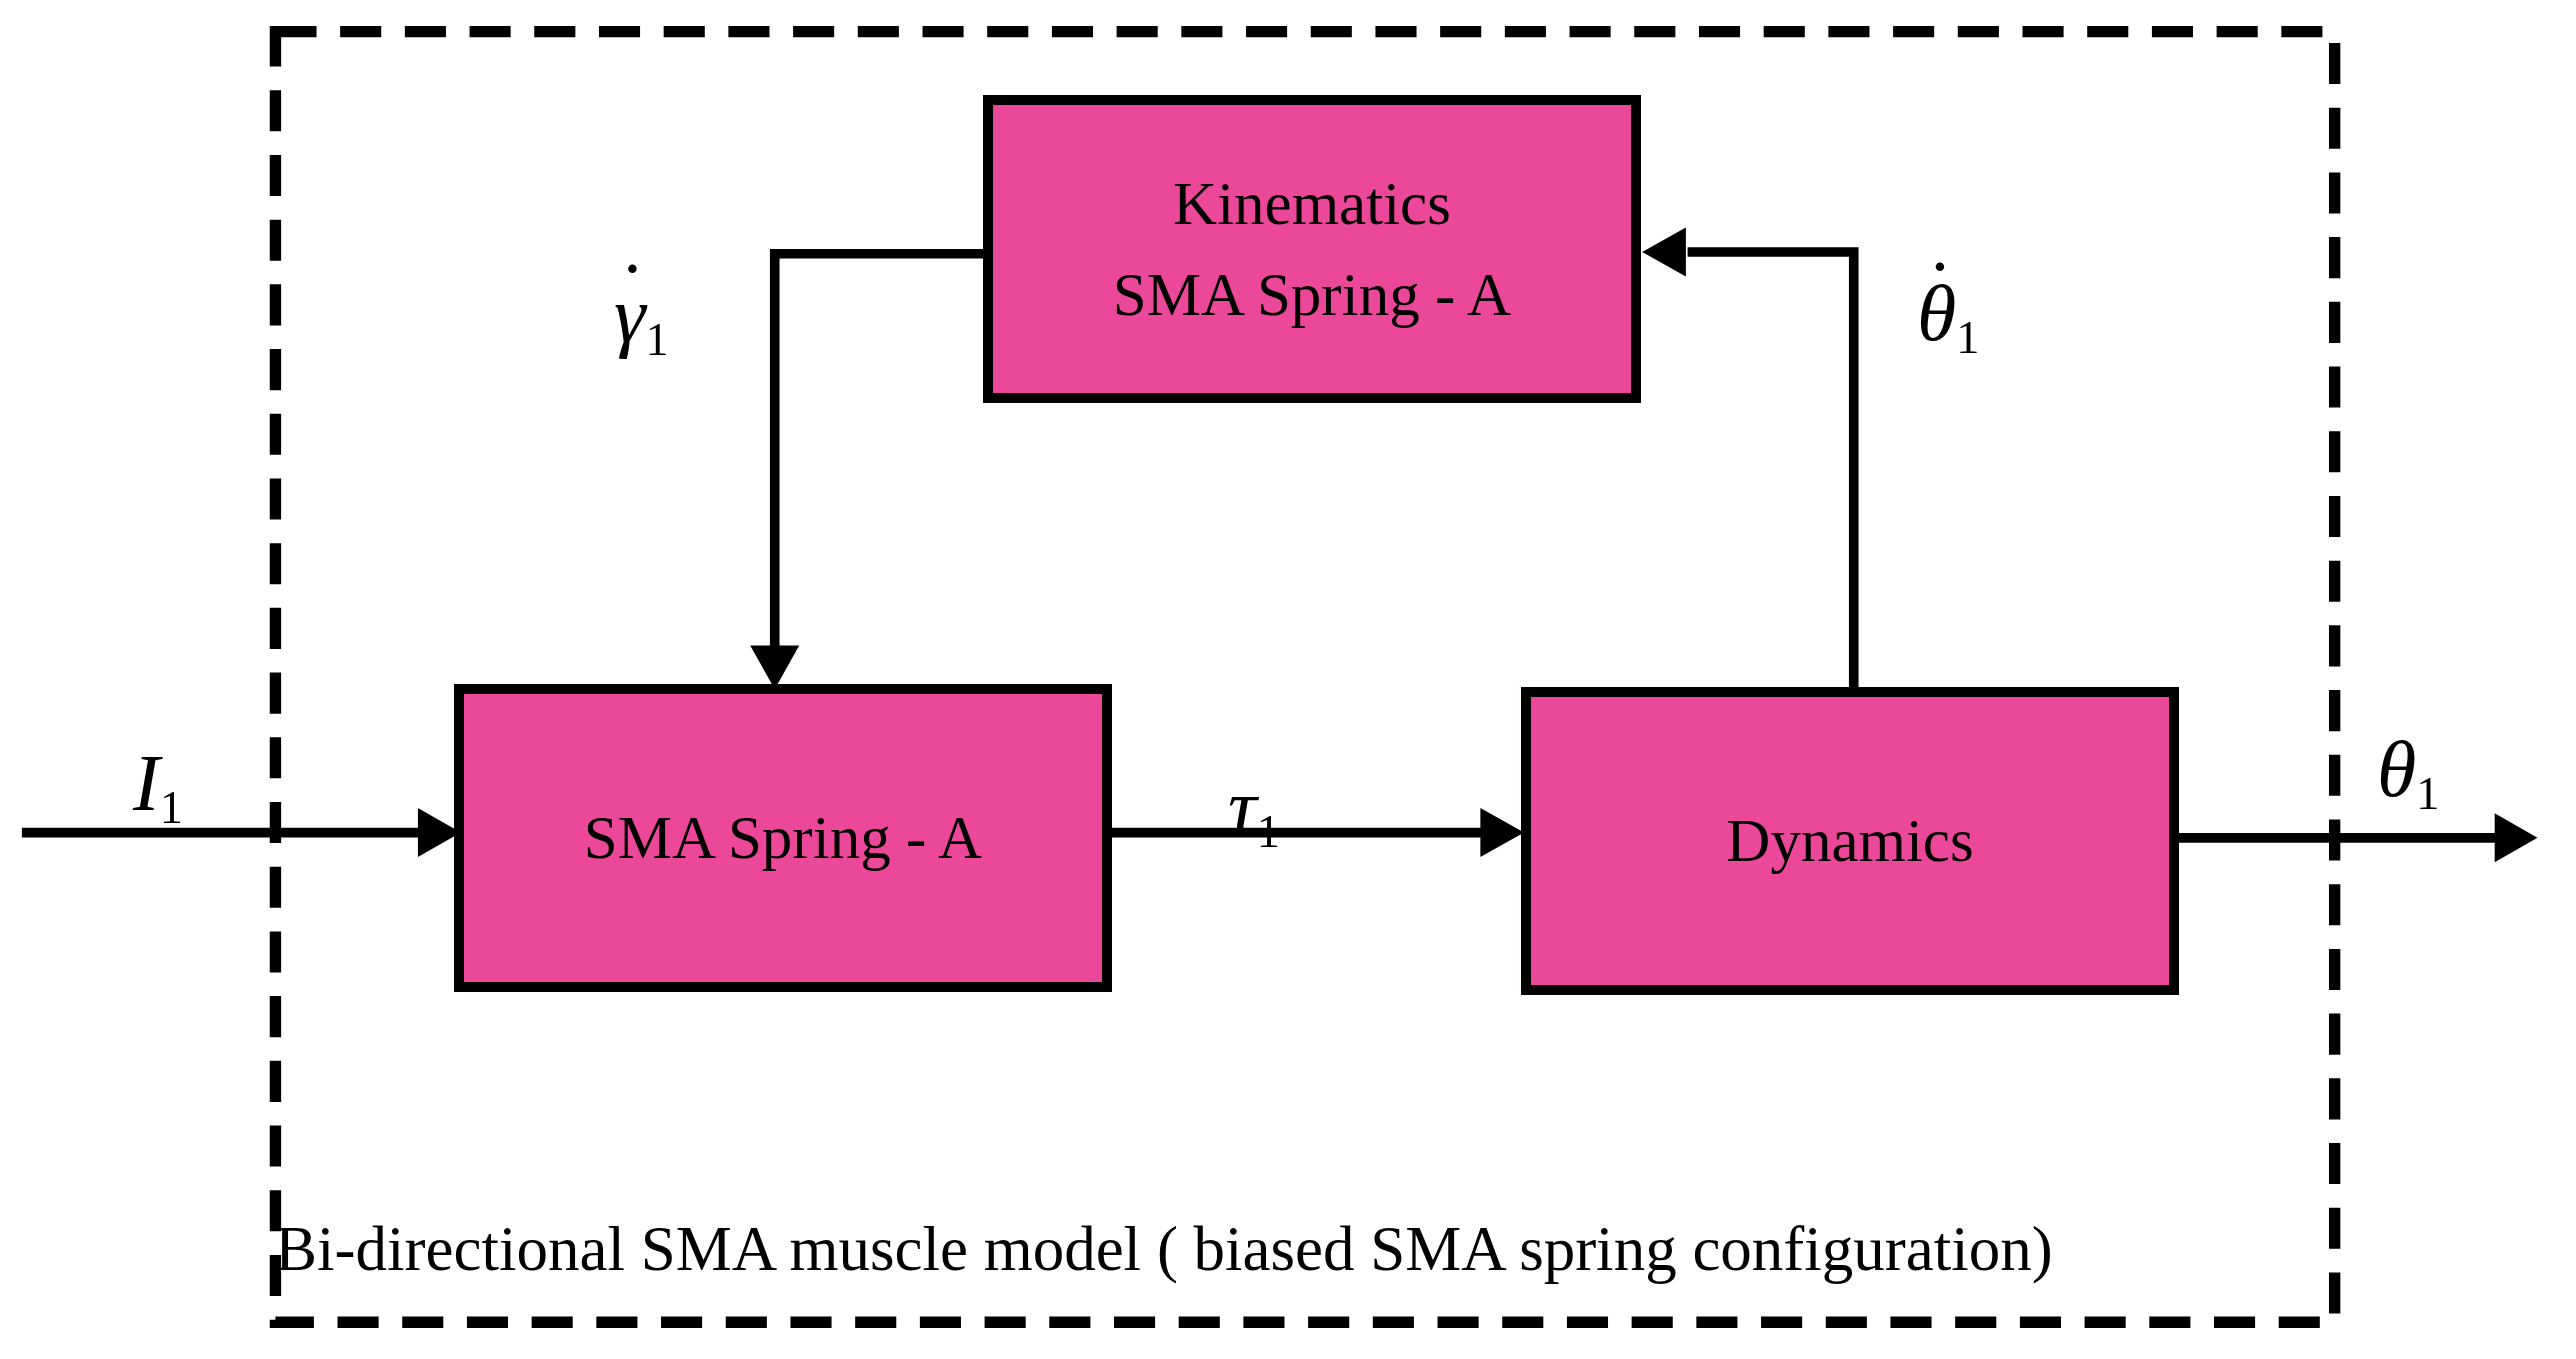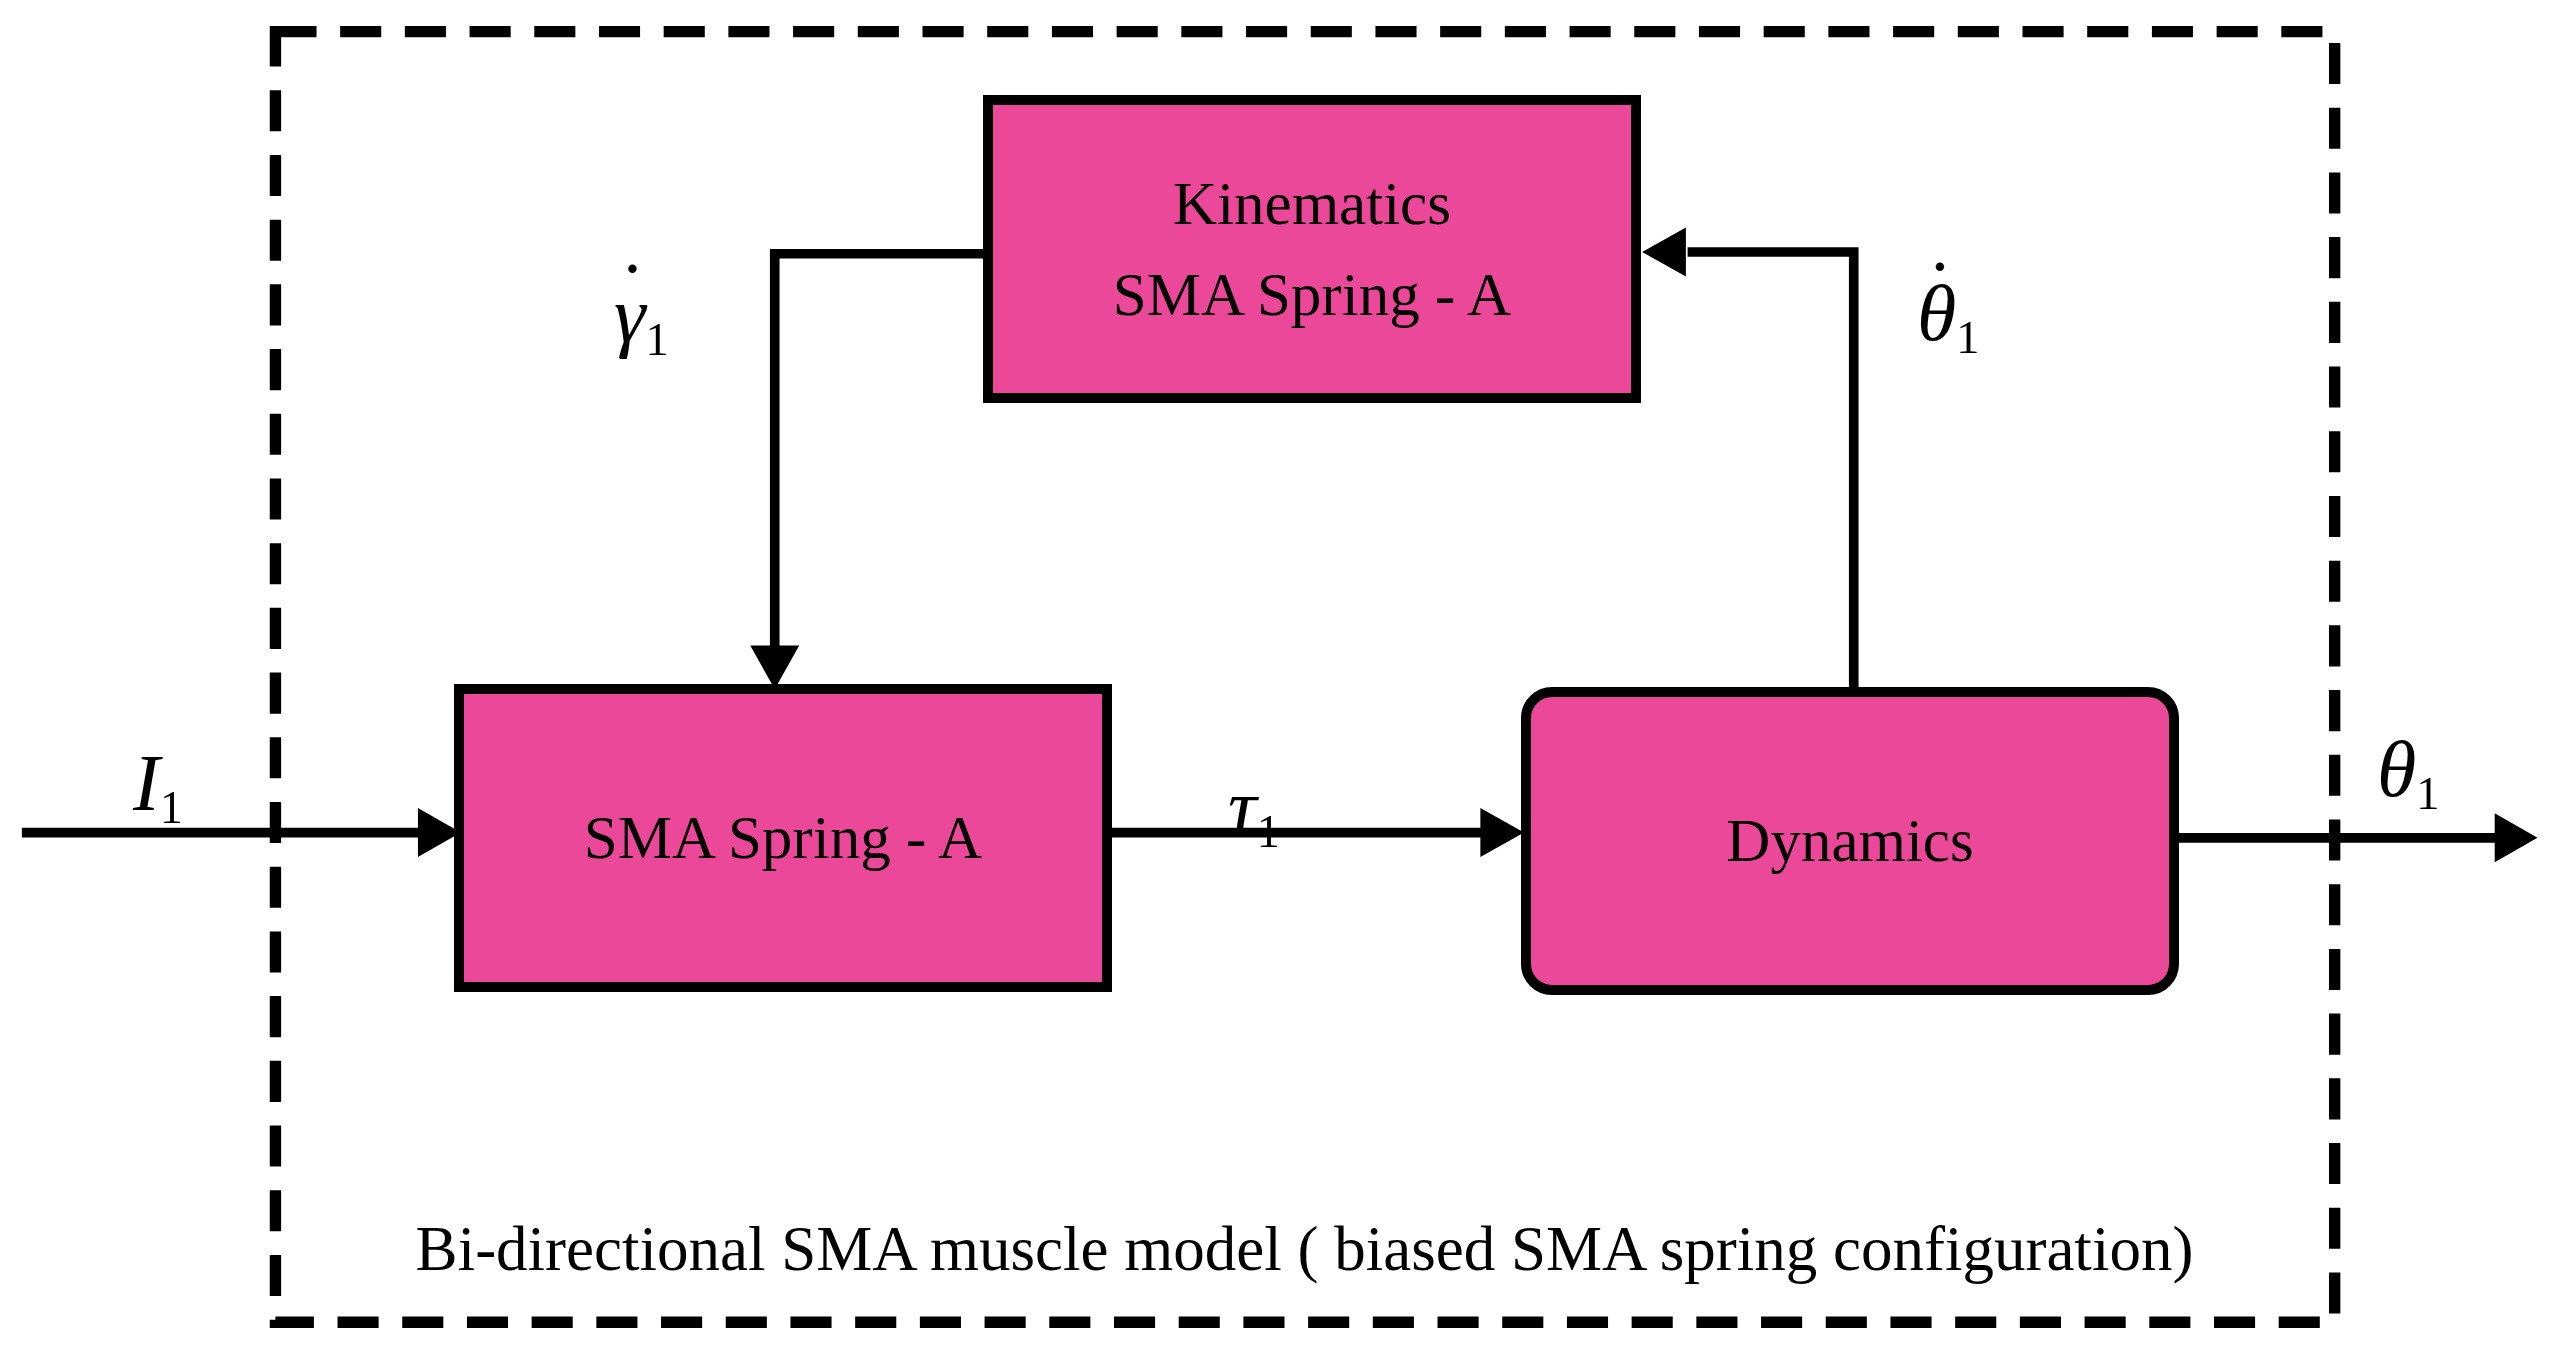--- a/index.html
+++ b/index.html
@@ -20,21 +20,21 @@
     border:10.5px solid #000;
     background:#ec4899;
     display:flex;flex-direction:column;
     align-items:center;justify-content:center;
     text-align:center;
     font-size:61px;line-height:1.5;
     color:#000;
   }
   .block-kinematics{left:983px;top:95px;width:658px;height:308px;}
   .block-sma{left:454px;top:684px;width:658px;height:308px;}
-  .block-dynamics{left:1521px;top:687px;width:658px;height:308px;border-radius:31px;}
+  .block-dynamics{left:1521px;top:687px;width:658px;height:308px;}
   .bline{display:block;}
   .sig{
     position:absolute;
     font-style:italic;
     font-size:80px;line-height:1;
     color:#000;
     white-space:nowrap;
   }
   .sig .sub{
     font-size:0.58em;
@@ -45,21 +45,20 @@
   .dot{
     position:absolute;
     left:58%;top:-0.30em;
     transform:translateX(-50%);
     font-style:normal;
     font-size:1em;line-height:1;
   }
   .caption{
     position:absolute;
     left:275px;top:1215px;width:2059px;
-    text-align:center;
     font-size:63px;line-height:1.1;
     color:#000;
     white-space:nowrap;
   }
 </style>
 </head>
 <body>
 
 <div class="canvas">
 

